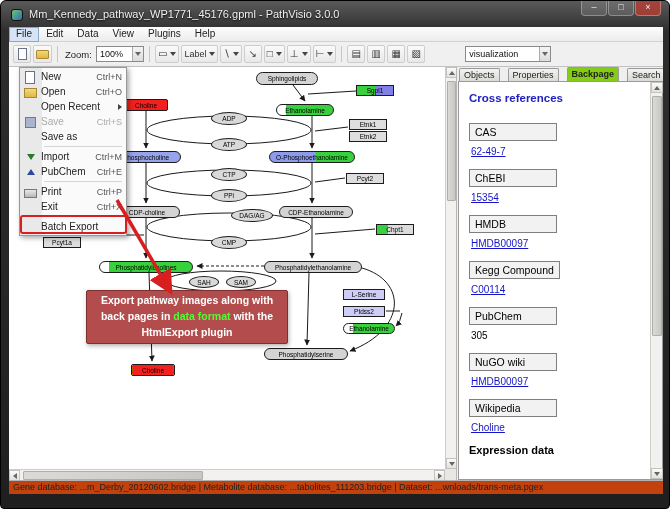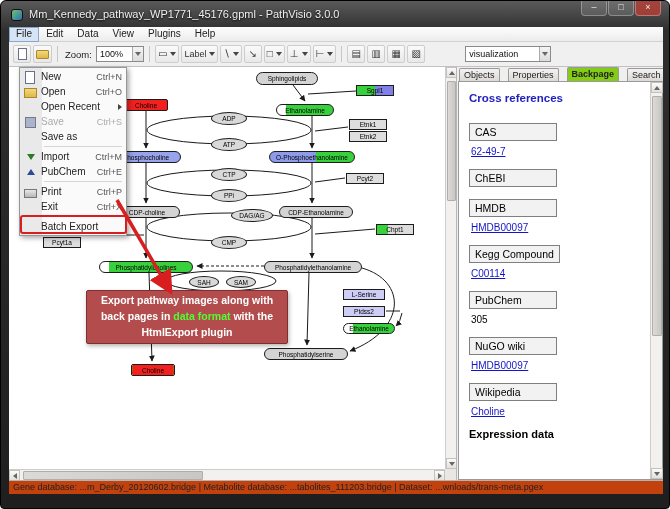--- a/index.html
+++ b/index.html
@@ -394,21 +394,21 @@
             <span class="tab">Properties</span>
             <span class="tab active">Backpage</span>
             <span class="tab">Search</span>
             <span class="tab">Legend</span>
           </div>
         <div class="panel">
           <div class="panel-content">
             <div class="bp-title">Cross references</div>
             <div>
                 <div class="bp-section"><div class="bp-box">CAS</div><div class="bp-link">62-49-7</div></div>
-                <div class="bp-section"><div class="bp-box">ChEBI</div></div>
+                <div class="bp-section"><div class="bp-box">ChEBI</div><div class="bp-link">15354</div></div>
                 <div class="bp-section"><div class="bp-box">HMDB</div><div class="bp-link">HMDB00097</div></div>
                 <div class="bp-section"><div class="bp-box">Kegg Compound</div><div class="bp-link">C00114</div></div>
                 <div class="bp-section"><div class="bp-box">PubChem</div><div class="bp-plain">305</div></div>
                 <div class="bp-section"><div class="bp-box">NuGO wiki</div><div class="bp-link">HMDB00097</div></div>
                 <div class="bp-section"><div class="bp-box">Wikipedia</div><div class="bp-link">Choline</div></div>
               </div>
             <div class="bp-footer">Expression data</div>
           </div>
           <div class="panel-scroll">
             <span class="sb-btn" style="top:0;left:0;width:12px;">

